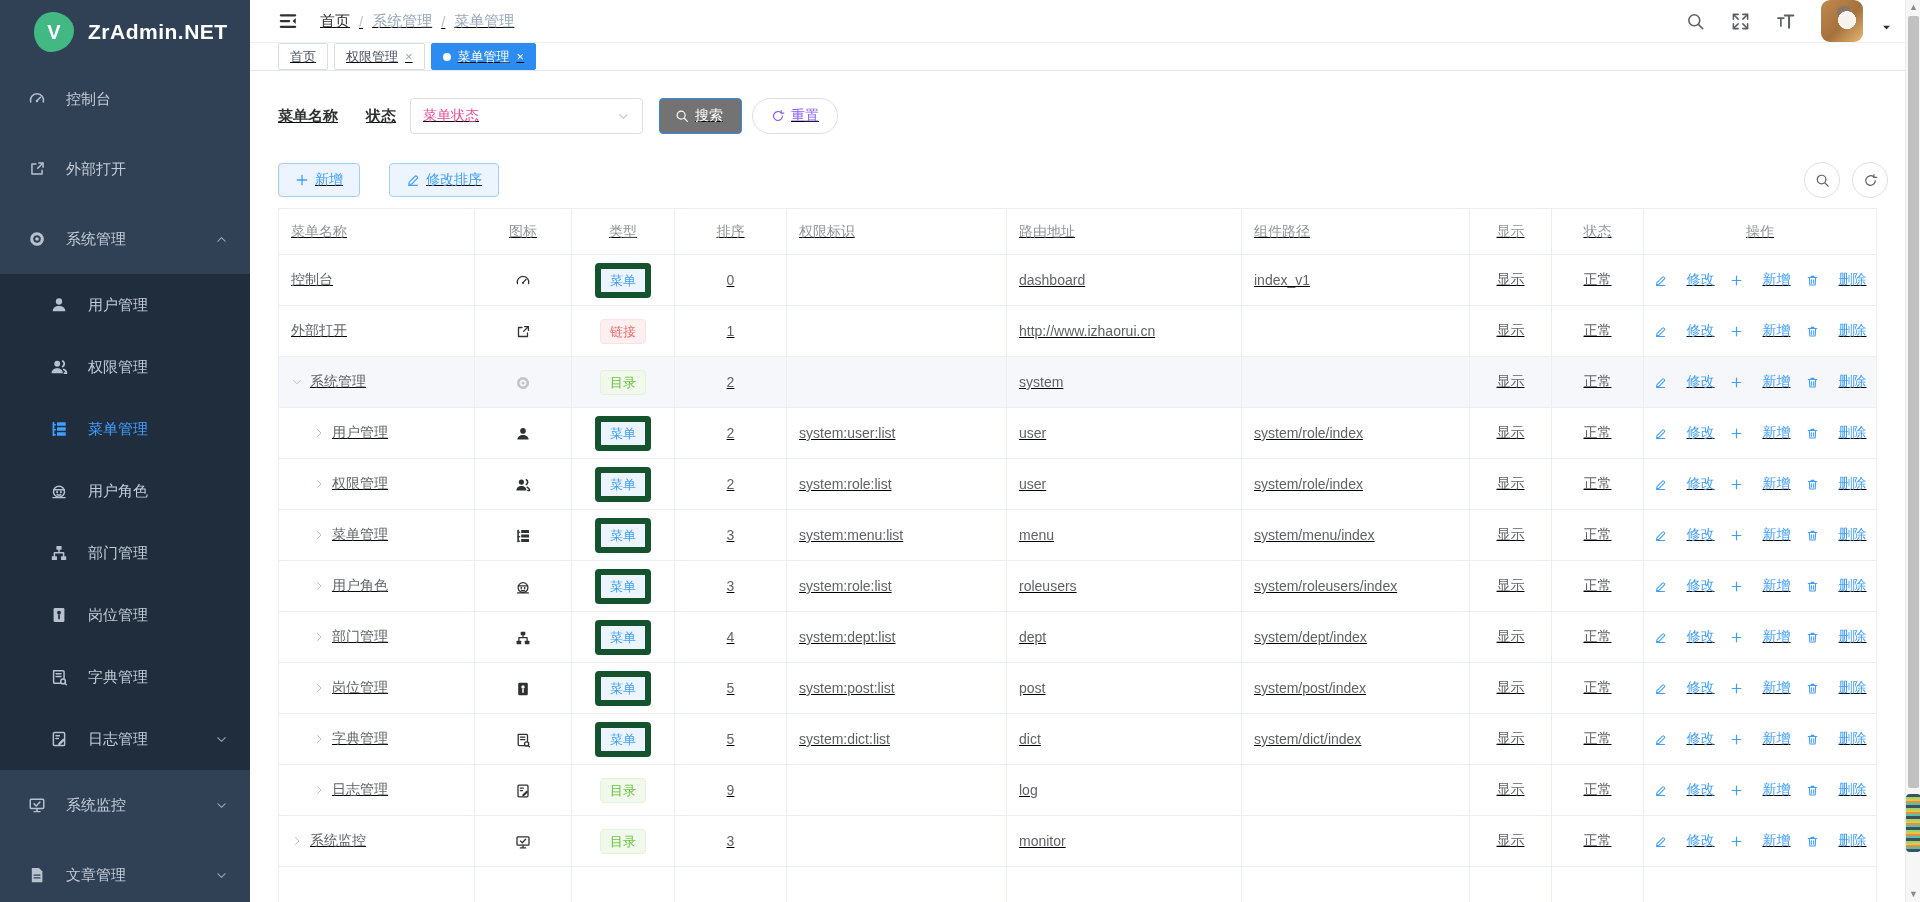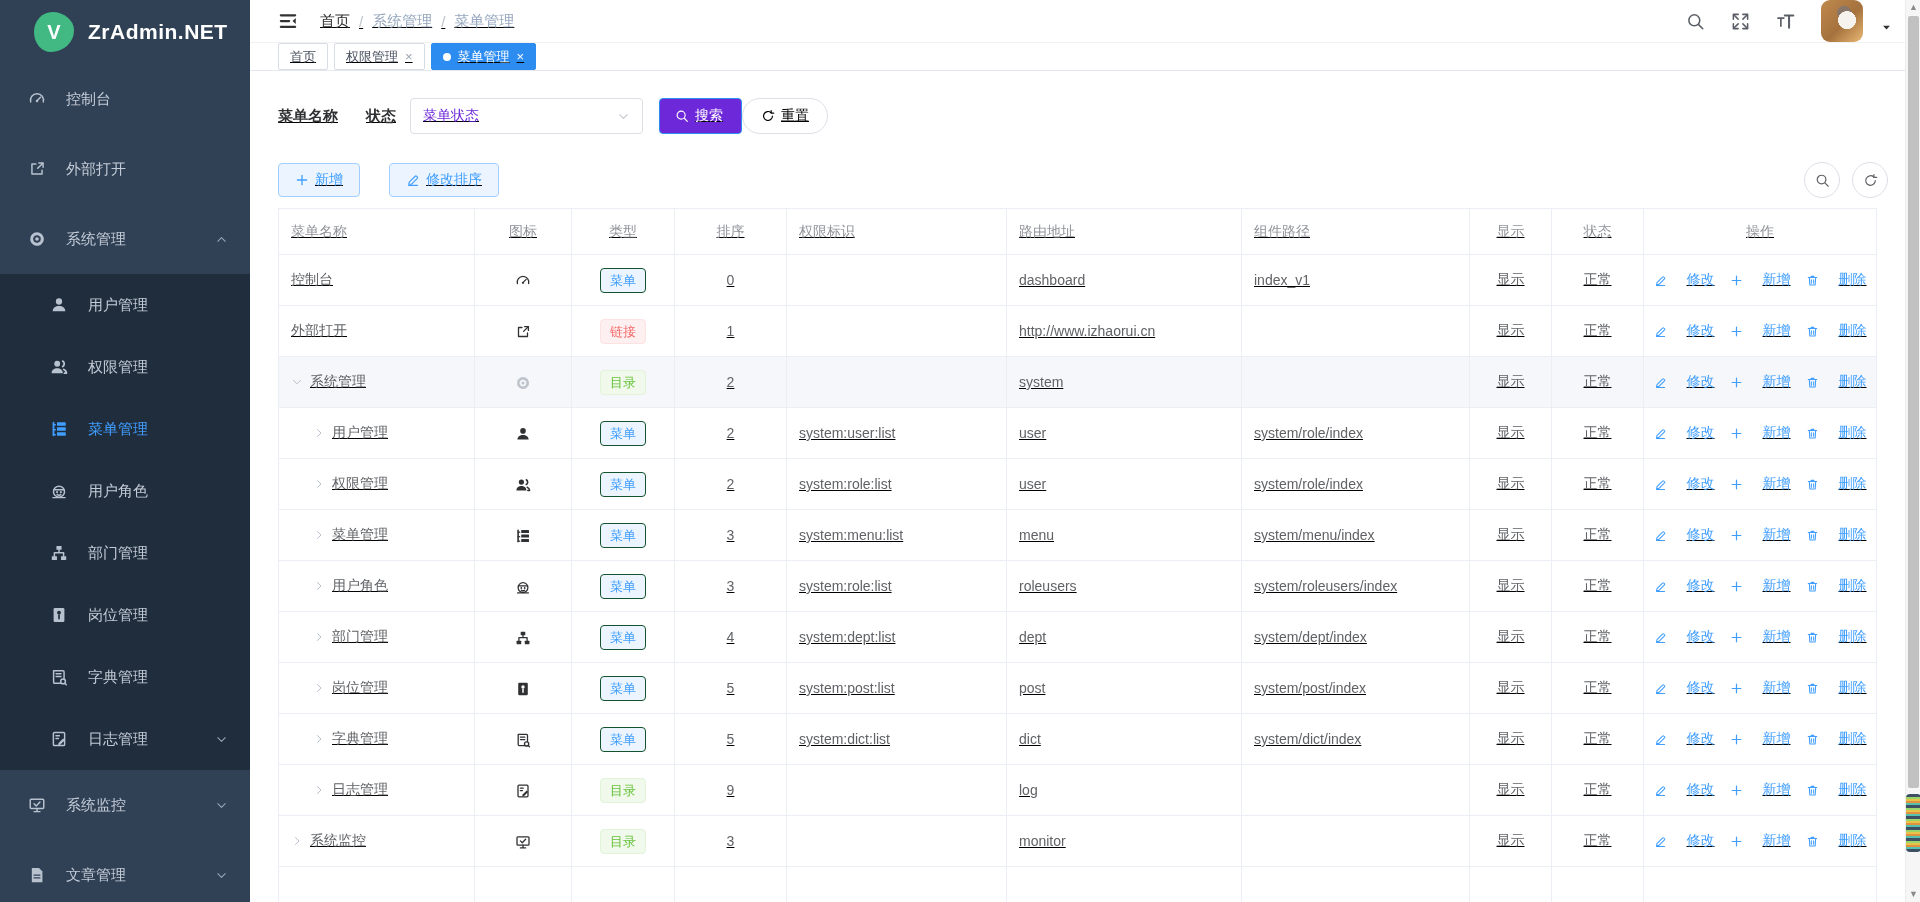--- a/index.html
+++ b/index.html
@@ -41,46 +41,46 @@
   .tab.active{background:#2d8cf0;border-color:#2d8cf0;color:#fff;}
   .tab.active .tclose{color:#fff;}
 
   .content{padding:0 28px;--cut:#fff;}
   .filter-row{margin-top:27px;display:flex;align-items:center;}
   .flabel{font-size:15px;font-weight:bold;color:#303133;margin-right:14px;white-space:nowrap;}
   .flabel.second{margin-left:14px;}
   .txt-input{width:206px;height:34px;border:1px solid #dcdfe6;border-radius:4px;padding:0 12px;font-size:14px;color:#606266;outline:none;}
   .txt-input::placeholder{color:#c0c4cc;}
   .select{width:207px;height:34px;border:1px solid #dcdfe6;border-radius:4px;padding:0 12px;display:flex;align-items:center;justify-content:space-between;cursor:pointer;background:#fff;}
-  .select .ph{font-size:14px;color:#6d28d9;}
+  .select .ph{font-size:14px;color:#ec4899;}
   .select .sarrow{color:#c0c4cc;font-size:13px;display:flex;}
   .btn{height:36px;box-sizing:border-box;border-radius:4px;font-size:14px;display:inline-flex;align-items:center;gap:6px;cursor:pointer;border:1px solid transparent;padding:0 18px;font-family:inherit;}
   .btn .bicon{display:flex;font-size:14px;}
-  .btn.primary{background:#6d28d9;border-color:#2d8cf0;color:#fff;margin-left:16px;padding-left:15px;}
-  .btn.plain{background:#fff;border-color:#dcdfe6;color:#000000;border-radius:18px;}
+  .btn.primary{background:#737373;border-color:#2d8cf0;color:#fff;margin-left:16px;padding-left:15px;}
+  .btn.plain{background:#fff;border-color:#dcdfe6;color:#8b5cf6;margin-left:10px;border-radius:18px;}
   .toolbar{margin-top:28px;display:flex;align-items:center;}
   .btn.light{height:34px;background:#ecf5ff;border-color:#a0cfff;color:#409eff;padding:0 16px;}
   .btn.light + .btn.light{margin-left:29px;}
   .toolbar-right{margin-left:auto;display:flex;gap:12px;margin-right:4px;}
   .circle-btn{width:34px;height:34px;border-radius:50%;border:1px solid #dcdfe6;background:#fff;color:#606266;display:flex;align-items:center;justify-content:center;font-size:15px;cursor:pointer;}
 
   
   table.grid{margin-top:10px;border-collapse:collapse;table-layout:fixed;width:1598px;}
   .grid th,.grid td{border:1px solid #ebeef5;font-size:14px;padding:0 12px;overflow:hidden;white-space:nowrap;box-sizing:border-box;}
   .grid th{height:46px;color:#909399;font-weight:normal;text-align:left;}
   .grid td{height:51px;color:#606266;}
   .grid th.c,.grid td.c{text-align:center;}
   .grid tr.hl td{background:#f5f7fa;}
   .tree-cell{display:flex;align-items:center;gap:7px;}
   .tree-cell.ind1{padding-left:22px;}
   .caret{color:#b4bccc;font-size:12px;display:flex;cursor:pointer;}
   .row-icon{font-size:16px;color:#303133;display:inline-flex;vertical-align:middle;}
   .row-icon.muted{color:#c0c4cc;}
   .tag{display:inline-block;padding:3px 9px;border-radius:4px;font-size:13px;line-height:17px;}
-  .tag-blue{background:#ecf5ff;border:1px solid #14532d;color:#409eff;}
+  .tag-blue{background:#ecf5ff;border:6px solid #14532d;color:#409eff;}
   .tag-red{background:#fef0f0;border:1px solid #fde2e2;color:#f56c6c;}
   .tag-green{background:#f0f9eb;border:1px solid #e1f3d8;color:#67c23a;}
   .ops{display:flex;justify-content:center;gap:15px;}
   .op{color:#409eff;display:inline-flex;align-items:center;gap:20px;cursor:pointer;}
   .op .oicon{font-size:13px;display:flex;}
 
   
   .vscrollbar{position:absolute;right:0;top:0;width:15px;height:902px;background:#f6f6f6;border-left:1px solid #ececec;box-sizing:border-box;}
   .sb-arrow{position:absolute;left:0;width:15px;text-align:center;font-size:9px;color:#8a8a8a;cursor:pointer;}
   .sb-up{top:2px;} .sb-down{bottom:3px;}

